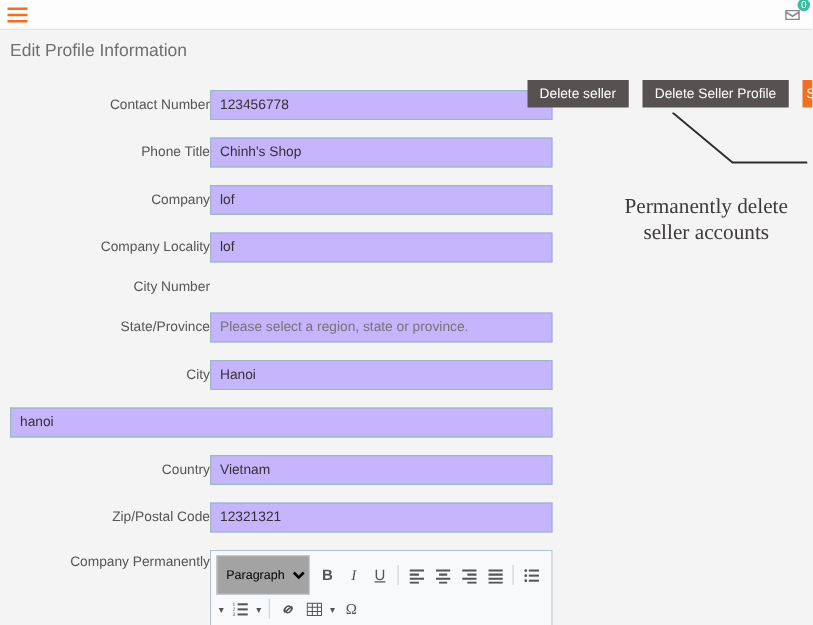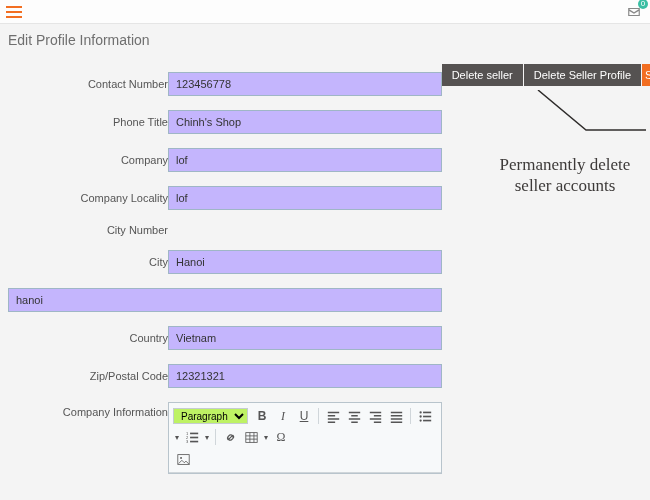--- a/index.html
+++ b/index.html
@@ -60,21 +60,21 @@
     font-size: 14px;
     color: #6f6f6f;
     font-weight: 400;
     margin-bottom: 24px;
   }
   .buttons {
     position: absolute;
     top: 40px;
     right: 0;
     display: flex;
-    gap: 1px;
+    gap: 11px;
   }
   .btn {
     background: #555251;
     color: #fff;
     font-size: 11px;
     padding: 5px 10px;
     border: none;
     cursor: pointer;
     white-space: nowrap;
   }
@@ -144,23 +144,23 @@
     display: flex;
     flex-wrap: wrap;
     align-items: center;
     padding: 3px 4px;
     gap: 1px;
     border-bottom: 1px solid #d0d6da;
     background: #f7f9fa;
   }
   .tb-sel {
     font-size: 10px;
-    height: 16px;
+    height: 32px;
     border: 1px solid #c5ccd1;
-    background: #bef264;
+    background: #a3a3a3;
     padding: 0 3px;
     margin-right: 3px;
   }
   .tb-btn {
     width: 20px;
     height: 20px;
     display: inline-flex;
     align-items: center;
     justify-content: center;
     cursor: pointer;
@@ -226,20 +226,24 @@
 
     <div class="row">
       <div class="label">Company Locality</div>
       <input class="input" value="lof" style="">
     </div>
 
     <div class="row">
       <div class="label">City Number</div>
     </div>
 
+    <div class="row">
+      <div class="label">State/Province</div>
+      <input class="input" placeholder="Please select a region, state or province." style="">
+    </div>
 
     <div class="row">
       <div class="label">City</div>
       <input class="input" value="Hanoi" style="">
     </div>
 
     <div class="row">
       <input class="input" value="hanoi" style="">
     </div>
 
@@ -247,21 +251,21 @@
       <div class="label">Country</div>
       <input class="input" value="Vietnam" style="">
     </div>
 
     <div class="row">
       <div class="label">Zip/Postal Code</div>
       <input class="input" value="12321321" style="">
     </div>
 
     <div class="row row-desc">
-      <div class="label">Company Information</div>
+      <div class="label">Company Permanently</div>
       <div class="editor">
         <div class="toolbar">
           <select class="tb-sel">
             <option>Paragraph</option>
           </select>
           <span class="tb-btn" style="font-weight:bold;">B</span>
           <span class="tb-btn" style="font-style:italic;font-family:serif;">I</span>
           <span class="tb-btn" style="text-decoration:underline;">U</span>
           <span class="tb-sep"></span>
           <span class="tb-btn">

